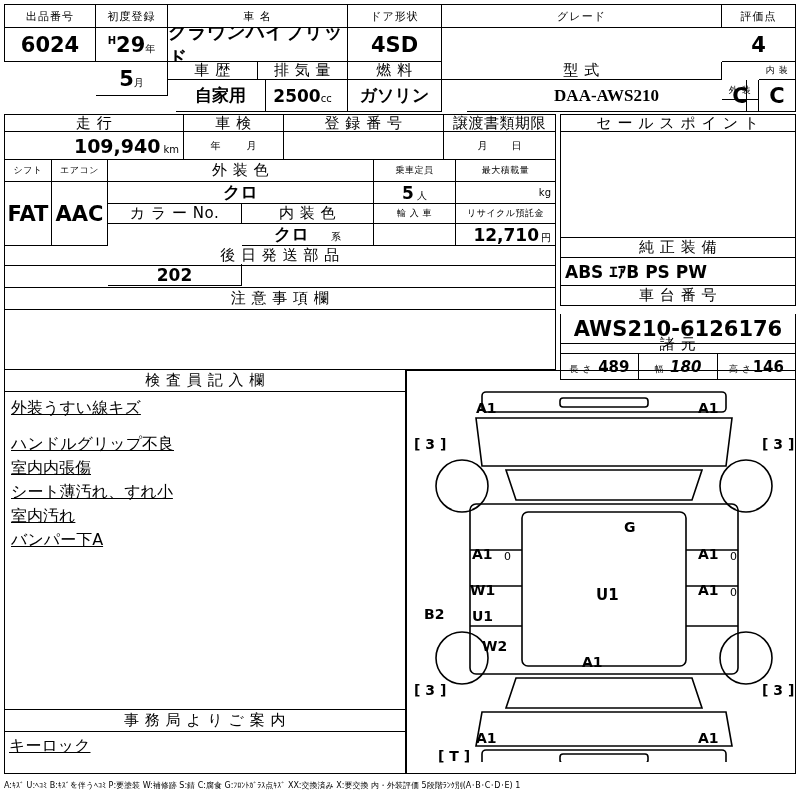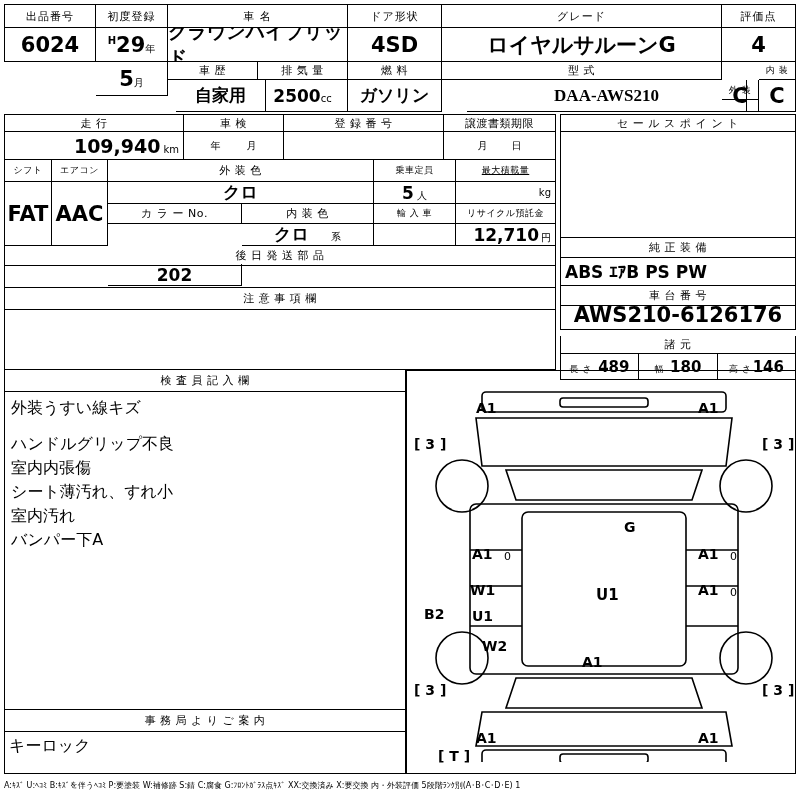--- a/index.html
+++ b/index.html
@@ -9,30 +9,30 @@
     color:#000;
     -webkit-font-smoothing:none;
   }
   .sheet{
     position:relative;
     width:800px;height:800px;
     box-sizing:border-box;
   }
   .bx{position:absolute;box-sizing:border-box;border:1px solid #000;display:flex;align-items:center;justify-content:center;overflow:hidden;}
   .lbl{font-size:11px;letter-spacing:1px;}
-  .lbl9{font-size:11px;letter-spacing:0.5px;}
+  .lbl9{font-size:15px;letter-spacing:0.5px;}
   .val{font-size:17px;font-weight:bold;}
   .valbig{font-size:21px;font-weight:bold;}
   .left{justify-content:flex-start;padding-left:4px;}
   .right{justify-content:flex-end;padding-right:4px;}
   .col{flex-direction:column;}
   .nobt{border-top:none;}
   .nobl{border-left:none;}
   .sub{font-size:10px;font-weight:normal;}
-  .rowtext{font-size:15px;}
+  .rowtext{font-size:15px;text-decoration:underline;}
   .footer{position:absolute;left:4px;top:780px;font-size:8px;letter-spacing:0px;white-space:nowrap;}
   .unitbox{display:flex;align-items:baseline;}
   .diagram{position:absolute;left:410px;top:374px;width:388px;height:388px;}
   svg{display:block;}
 </style>
 </head>
 <body>
 
 <div class="sheet">
 
@@ -64,23 +64,20 @@
   <div class="bx nobl" style="left:348px;top:4px;width:94px;height:24px;">
     <span class="lbl">ドア形状</span>
   </div>
   <div class="bx nobl nobt" style="left:348px;top:28px;width:94px;height:34px;">
     <span class="valbig">4SD</span>
   </div>
 
   <div class="bx nobl" style="left:442px;top:4px;width:280px;height:24px;">
     <span class="lbl">グレード</span>
   </div>
-  <div class="bx nobl nobt" style="left:442px;top:28px;width:280px;height:34px;">
-    <span class="valbig">ロイヤルサルーンG</span>
-  </div>
 
   <div class="bx nobl" style="left:722px;top:4px;width:74px;height:24px;">
     <span class="lbl">評価点</span>
   </div>
   <div class="bx nobl nobt" style="left:722px;top:28px;width:74px;height:34px;">
     <span class="valbig">4</span>
   </div>
 
   <div class="bx nobl nobt" style="left:96px;top:62px;width:72px;height:34px;">
     <div class="unitbox">
@@ -183,21 +180,21 @@
   <div class="bx nobt nobl" style="left:52px;top:160px;width:56px;height:22px;">
     <span class="lbl9" style="font-size:9px;">エアコン</span>
   </div>
   <div class="bx nobt nobl" style="left:108px;top:160px;width:266px;height:22px;">
     <span class="lbl9">外 装 色</span>
   </div>
   <div class="bx nobt nobl" style="left:374px;top:160px;width:82px;height:22px;">
     <span class="lbl9" style="font-size:9px;">乗車定員</span>
   </div>
   <div class="bx nobt nobl" style="left:456px;top:160px;width:100px;height:22px;">
-    <span class="lbl9" style="font-size:9px;text-decoration:underline;">最大積載量</span>
+    <span class="lbl9" style="font-size:9px;">最大積載量</span>
   </div>
 
   <div class="bx nobt" style="left:4px;top:182px;width:48px;height:64px;">
     <span class="valbig">FAT</span>
   </div>
   <div class="bx nobt nobl" style="left:52px;top:182px;width:56px;height:64px;">
     <span class="valbig">AAC</span>
   </div>
   <div class="bx nobt nobl" style="left:108px;top:182px;width:266px;height:22px;">
     <span class="val">クロ</span>
@@ -264,37 +261,37 @@
   <div class="bx nobt" style="left:4px;top:288px;width:552px;height:22px;">
     <span class="lbl9">注 意 事 項 欄</span>
   </div>
   <div class="bx nobt left" style="left:4px;top:310px;width:552px;height:60px;align-items:flex-start;">
     <span class="rowtext"></span>
   </div>
 
   <div class="bx nobt" style="left:560px;top:286px;width:236px;height:20px;">
     <span class="lbl9">車 台 番 号</span>
   </div>
-  <div class="bx nobt" style="left:560px;top:300px;width:236px;height:30px;">
+  <div class="bx nobt" style="left:560px;top:314px;width:236px;height:30px;">
     <span class="valbig">AWS210-6126176</span>
   </div>
 
   <div class="bx nobt" style="left:560px;top:336px;width:236px;height:18px;">
     <span class="lbl9">諸 元</span>
   </div>
   <div class="bx nobt" style="left:560px;top:354px;width:79px;height:26px;">
     <div class="unitbox">
       <span class="lbl9" style="font-size:9px;">長 さ</span>
       <span class="val" style="font-size:15px;margin-left:6px;">489</span>
     </div>
   </div>
   <div class="bx nobt nobl" style="left:639px;top:354px;width:79px;height:26px;">
     <div class="unitbox">
       <span class="lbl9" style="font-size:9px;">幅</span>
-      <span class="val" style="font-size:15px;margin-left:6px;">180</span>
+      <span class="val" style="font-size:15px;margin-left:6px;font-style:italic;">180</span>
     </div>
   </div>
   <div class="bx nobt nobl" style="left:718px;top:354px;width:78px;height:26px;">
     <div class="unitbox">
       <span class="lbl9" style="font-size:9px;">高 さ</span>
       <span class="val" style="font-size:15px;margin-left:1px;">146</span>
     </div>
   </div>
 
   <div class="bx nobt" style="left:4px;top:370px;width:402px;height:22px;">

